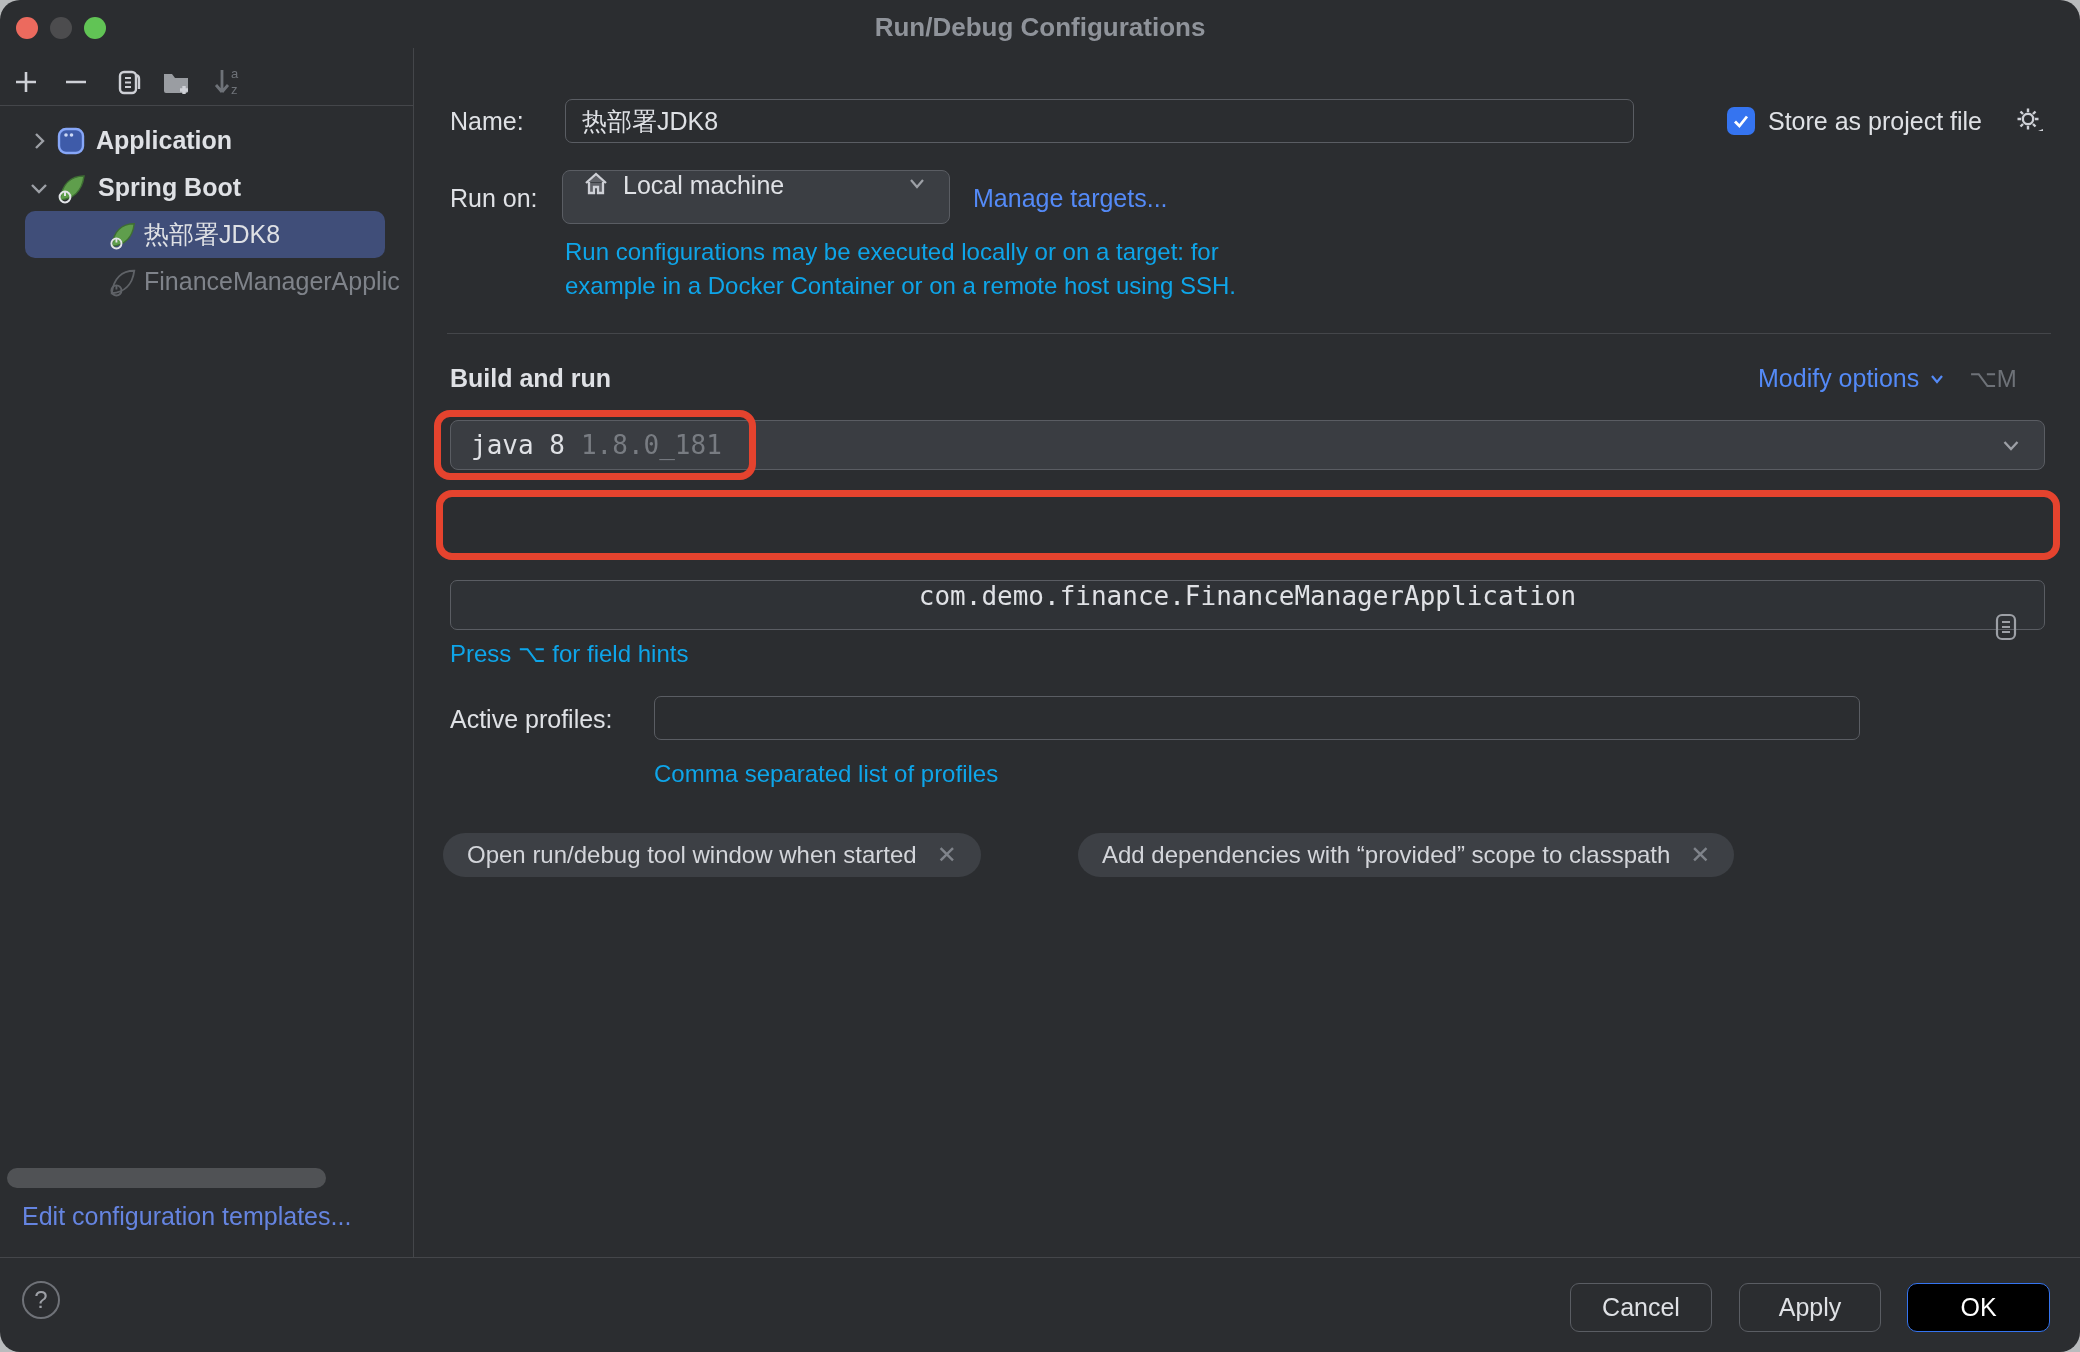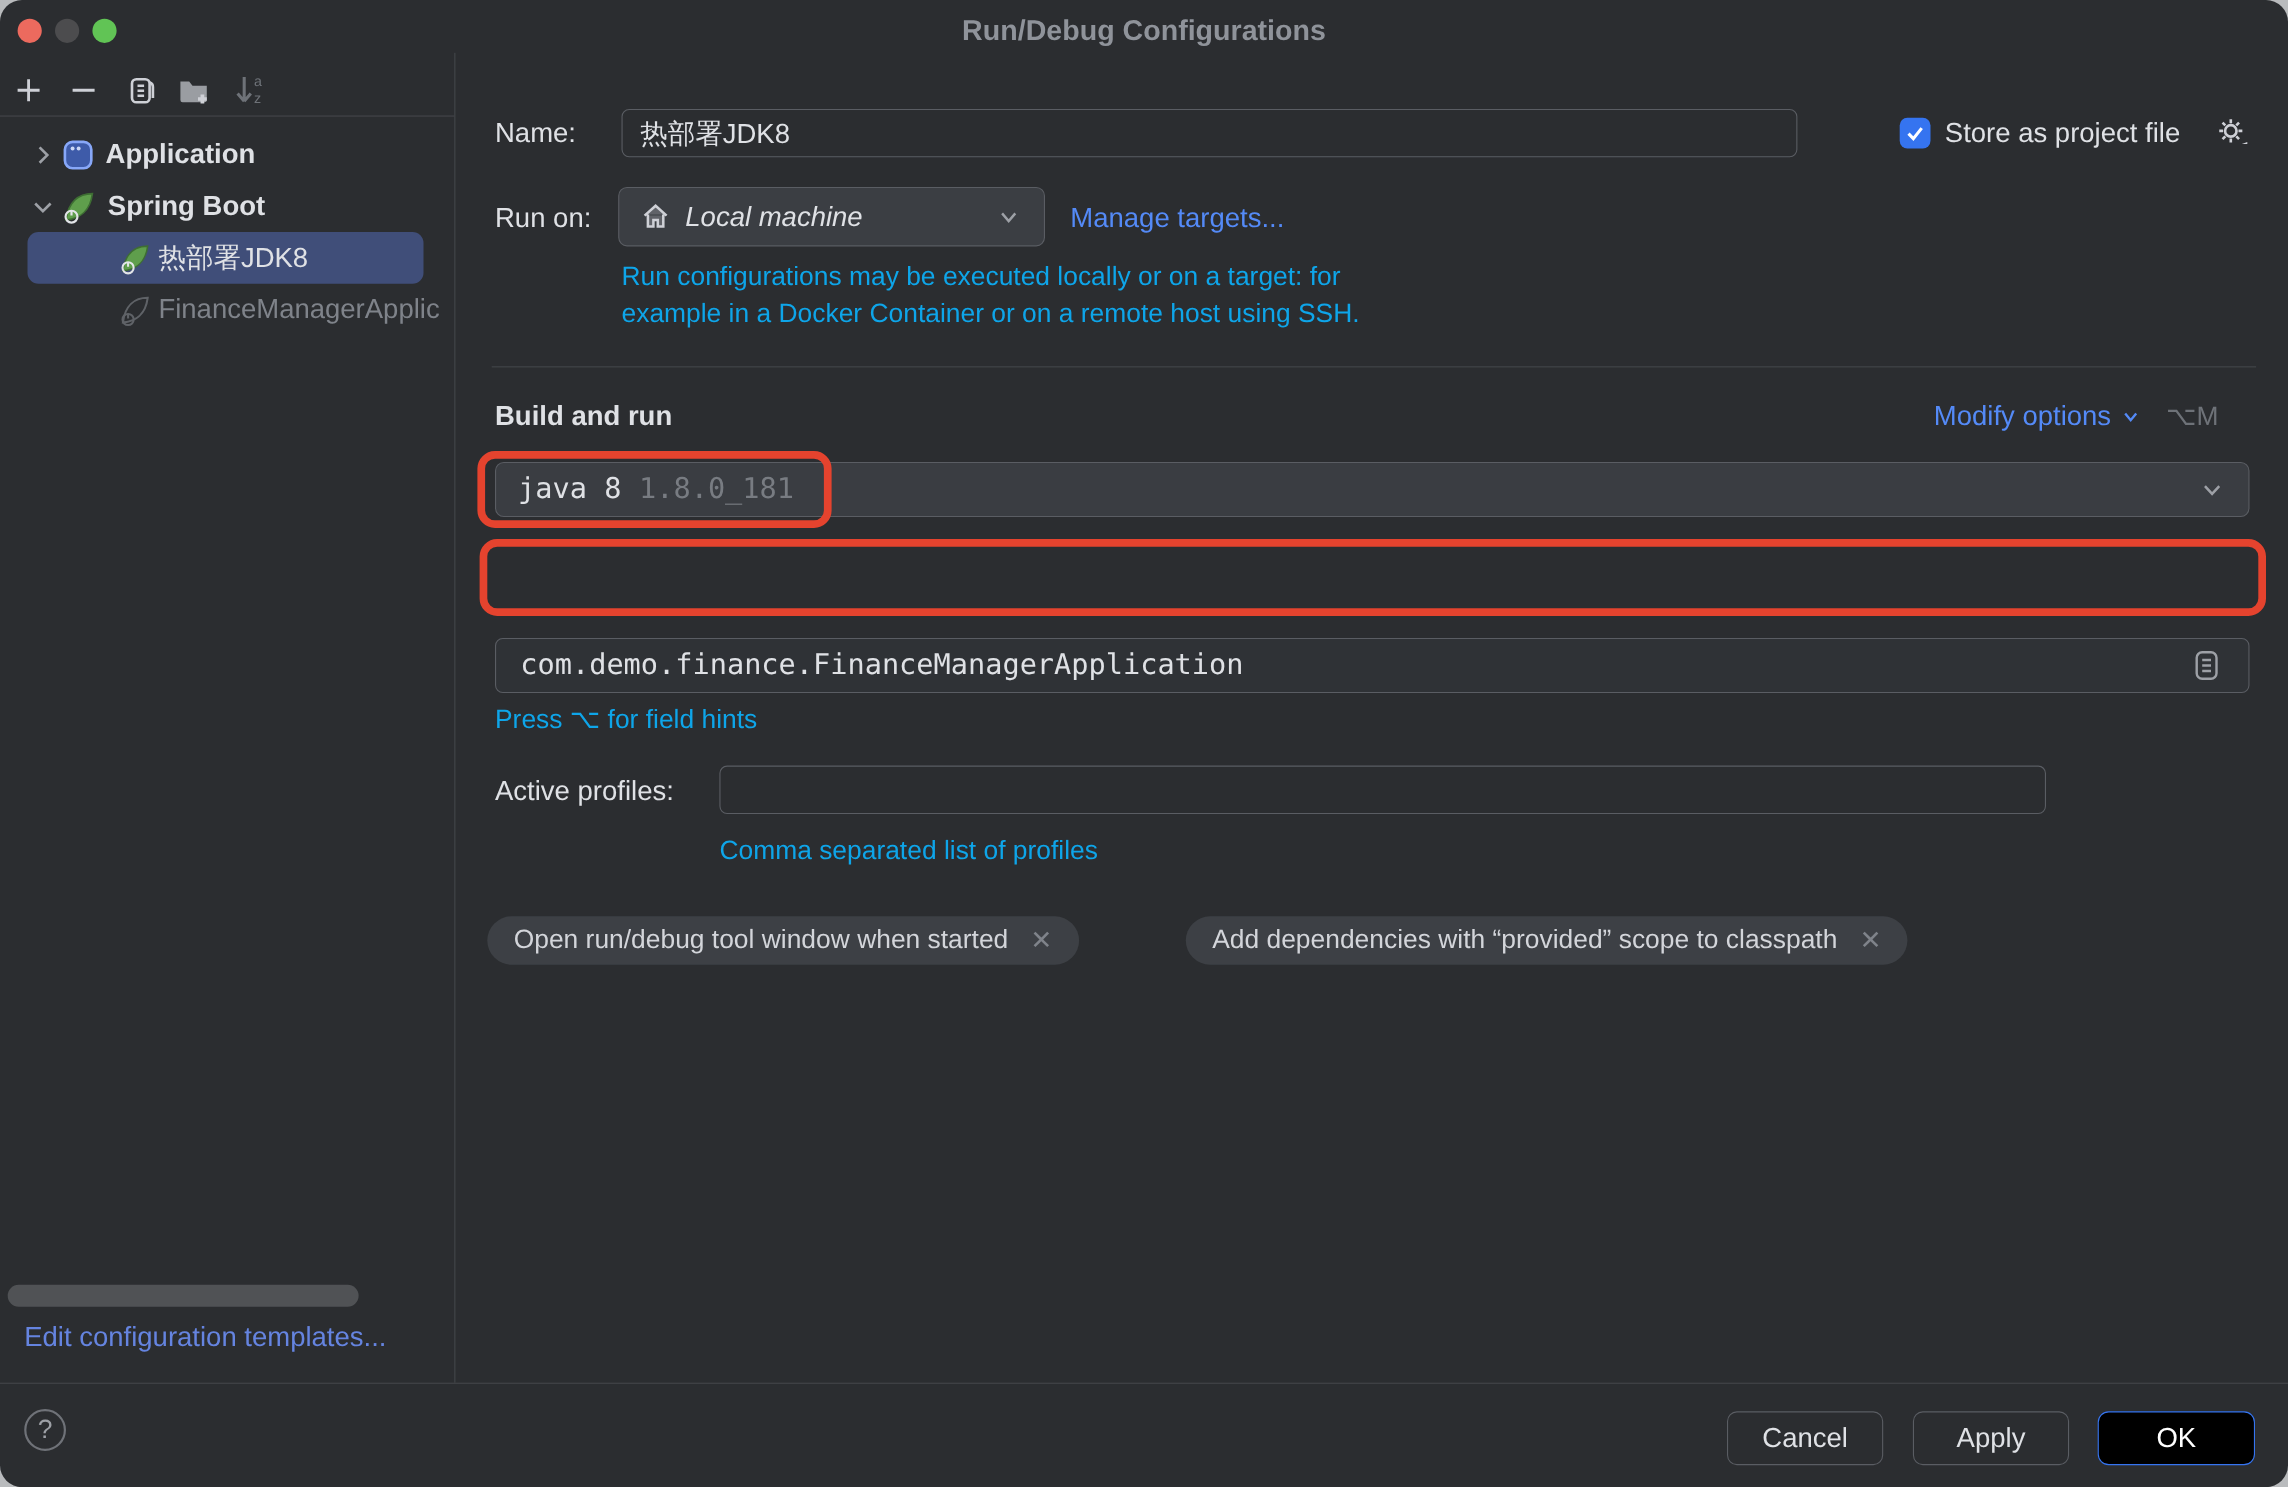--- a/index.html
+++ b/index.html
@@ -28,21 +28,21 @@
   .sel-pill{left:25px;top:211px;width:360px;height:47px;border-radius:10px;background:#404e79;}
   .chev{width:34px;display:flex;justify-content:center;align-items:center;}
   .scroll-thumb{left:7px;top:1168px;width:319px;height:20px;border-radius:10px;background:#505255;}
   .edit-link{left:22px;top:1202px;font-size:25px;color:#6584e0;}
   
   .label{font-size:25px;color:#dfe1e5;}
   .hint{font-size:24px;color:#0ea5e9;}
   .link{font-size:25px;color:#548af7;}
   .field{border:1px solid #5a5d63;border-radius:7px;background:transparent;}
   input.field{color:#dfe1e5;font-size:25px;padding:0 16px;outline:none;font-family:"Liberation Sans",sans-serif;}
-  .combo{background:#3b3e43;border:1px solid #5a5d63;border-radius:8px;display:flex;align-items:center;font-style:italic;}
+  .combo{background:#3b3e43;border:1px solid #5a5d63;border-radius:8px;display:flex;align-items:flex-start;}
   .mono{font-family:"DejaVu Sans Mono",monospace;font-size:26px;}
   .codefield{background:#2f3236;border:1px solid #5a5d63;border-radius:7px;display:flex;align-items:center;padding:0 22px;}
   .red-box{border:7px solid #e5432e;border-radius:16px;background:transparent;pointer-events:none;}
   .section-divider{left:447px;top:333px;width:1604px;height:1px;background:#44464a;}
   .chip{top:833px;height:44px;border-radius:22px;background:#3d4045;display:inline-flex;align-items:center;padding:0 24px;font-size:24px;color:#d3d5da;white-space:nowrap;}
   .chip .x{margin-left:20px;color:#7f838a;font-size:24px;}
   
   .footer-divider{left:0;top:1257px;width:2080px;height:1px;background:#44464a;}
   .help-circle{left:22px;top:1281px;width:38px;height:38px;border:2px solid #6f7278;border-radius:50%;
     display:flex;align-items:center;justify-content:center;font-size:24px;color:#9da0a6;}
@@ -206,21 +206,21 @@
     <span class="icon" style="margin-left:auto;">
       <svg width="26" height="26" viewBox="0 0 26 26">
           <path d="M6.5 10 L13 17 L19.5 10" stroke="#9da0a6" stroke-width="2.3" fill="none"></path>
         </svg>
     </span>
   </div>
   <div class="abs red-box" style="left:434px;top:410px;width:322px;height:70px;"></div>
 
   <div class="abs red-box" style="left:436px;top:490px;width:1624px;height:70px;"></div>
 
-  <div class="abs codefield" style="left:450px;top:580px;width:1595px;height:50px;">
+  <div class="abs codefield" style="left:450px;top:580px;width:1595px;height:50px;flex-direction:column;">
     <span class="mono">com.demo.finance.FinanceManagerApplication</span>
     <span class="icon" style="margin-left:auto;">
       <svg width="32" height="32" viewBox="0 0 32 32">
           <rect x="7" y="4" width="18" height="24" rx="5" stroke="#9da0a6" stroke-width="2.2" fill="none"></rect>
           <path d="M12 11 H20 M12 16 H20 M12 21 H20" stroke="#9da0a6" stroke-width="2.2"></path>
         </svg>
     </span>
   </div>
   <div class="abs hint" style="left:450px;top:640px;">Press ⌥ for field hints</div>
 

